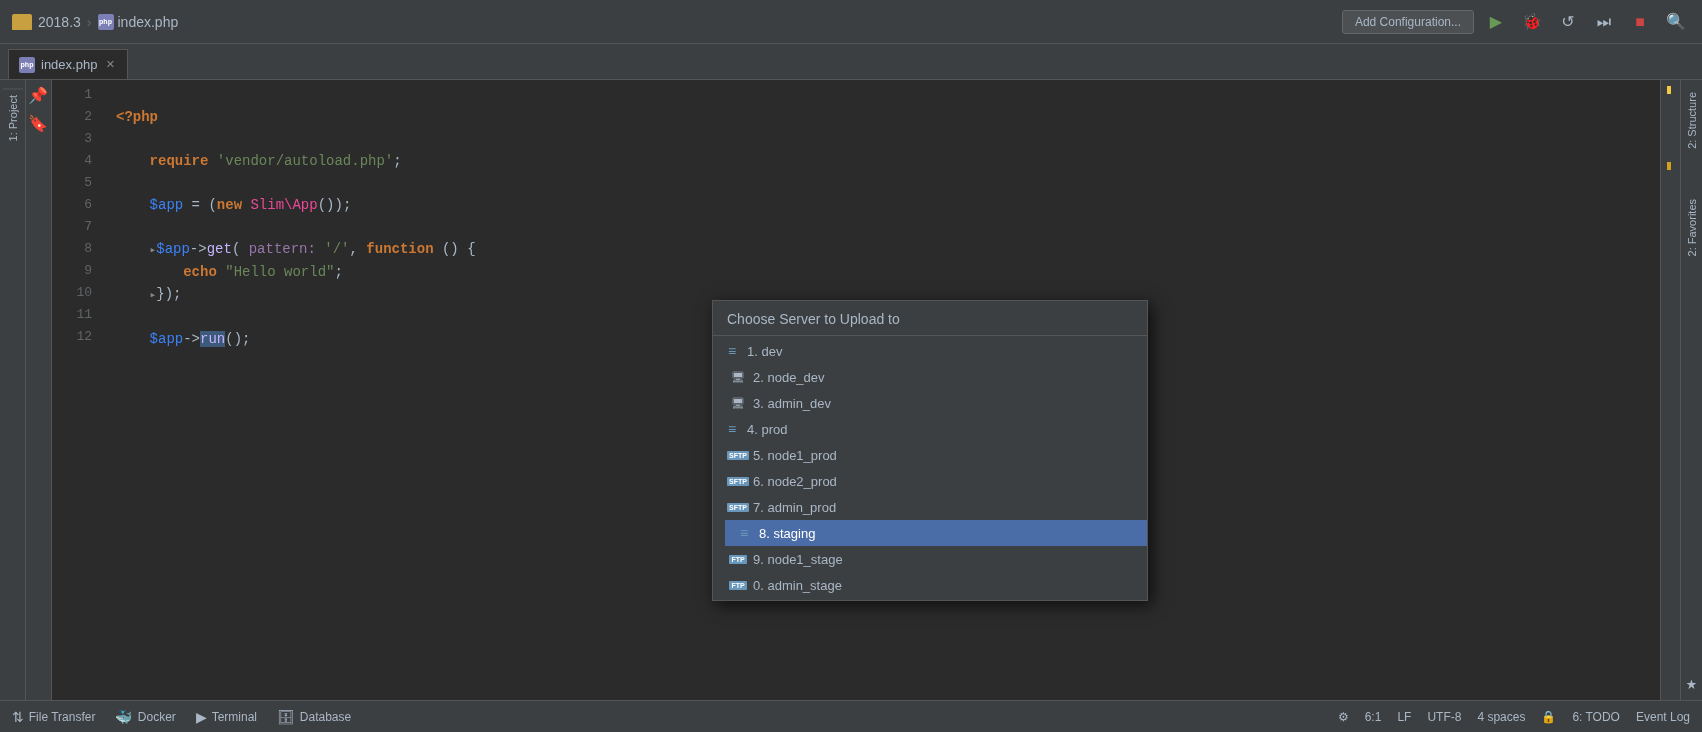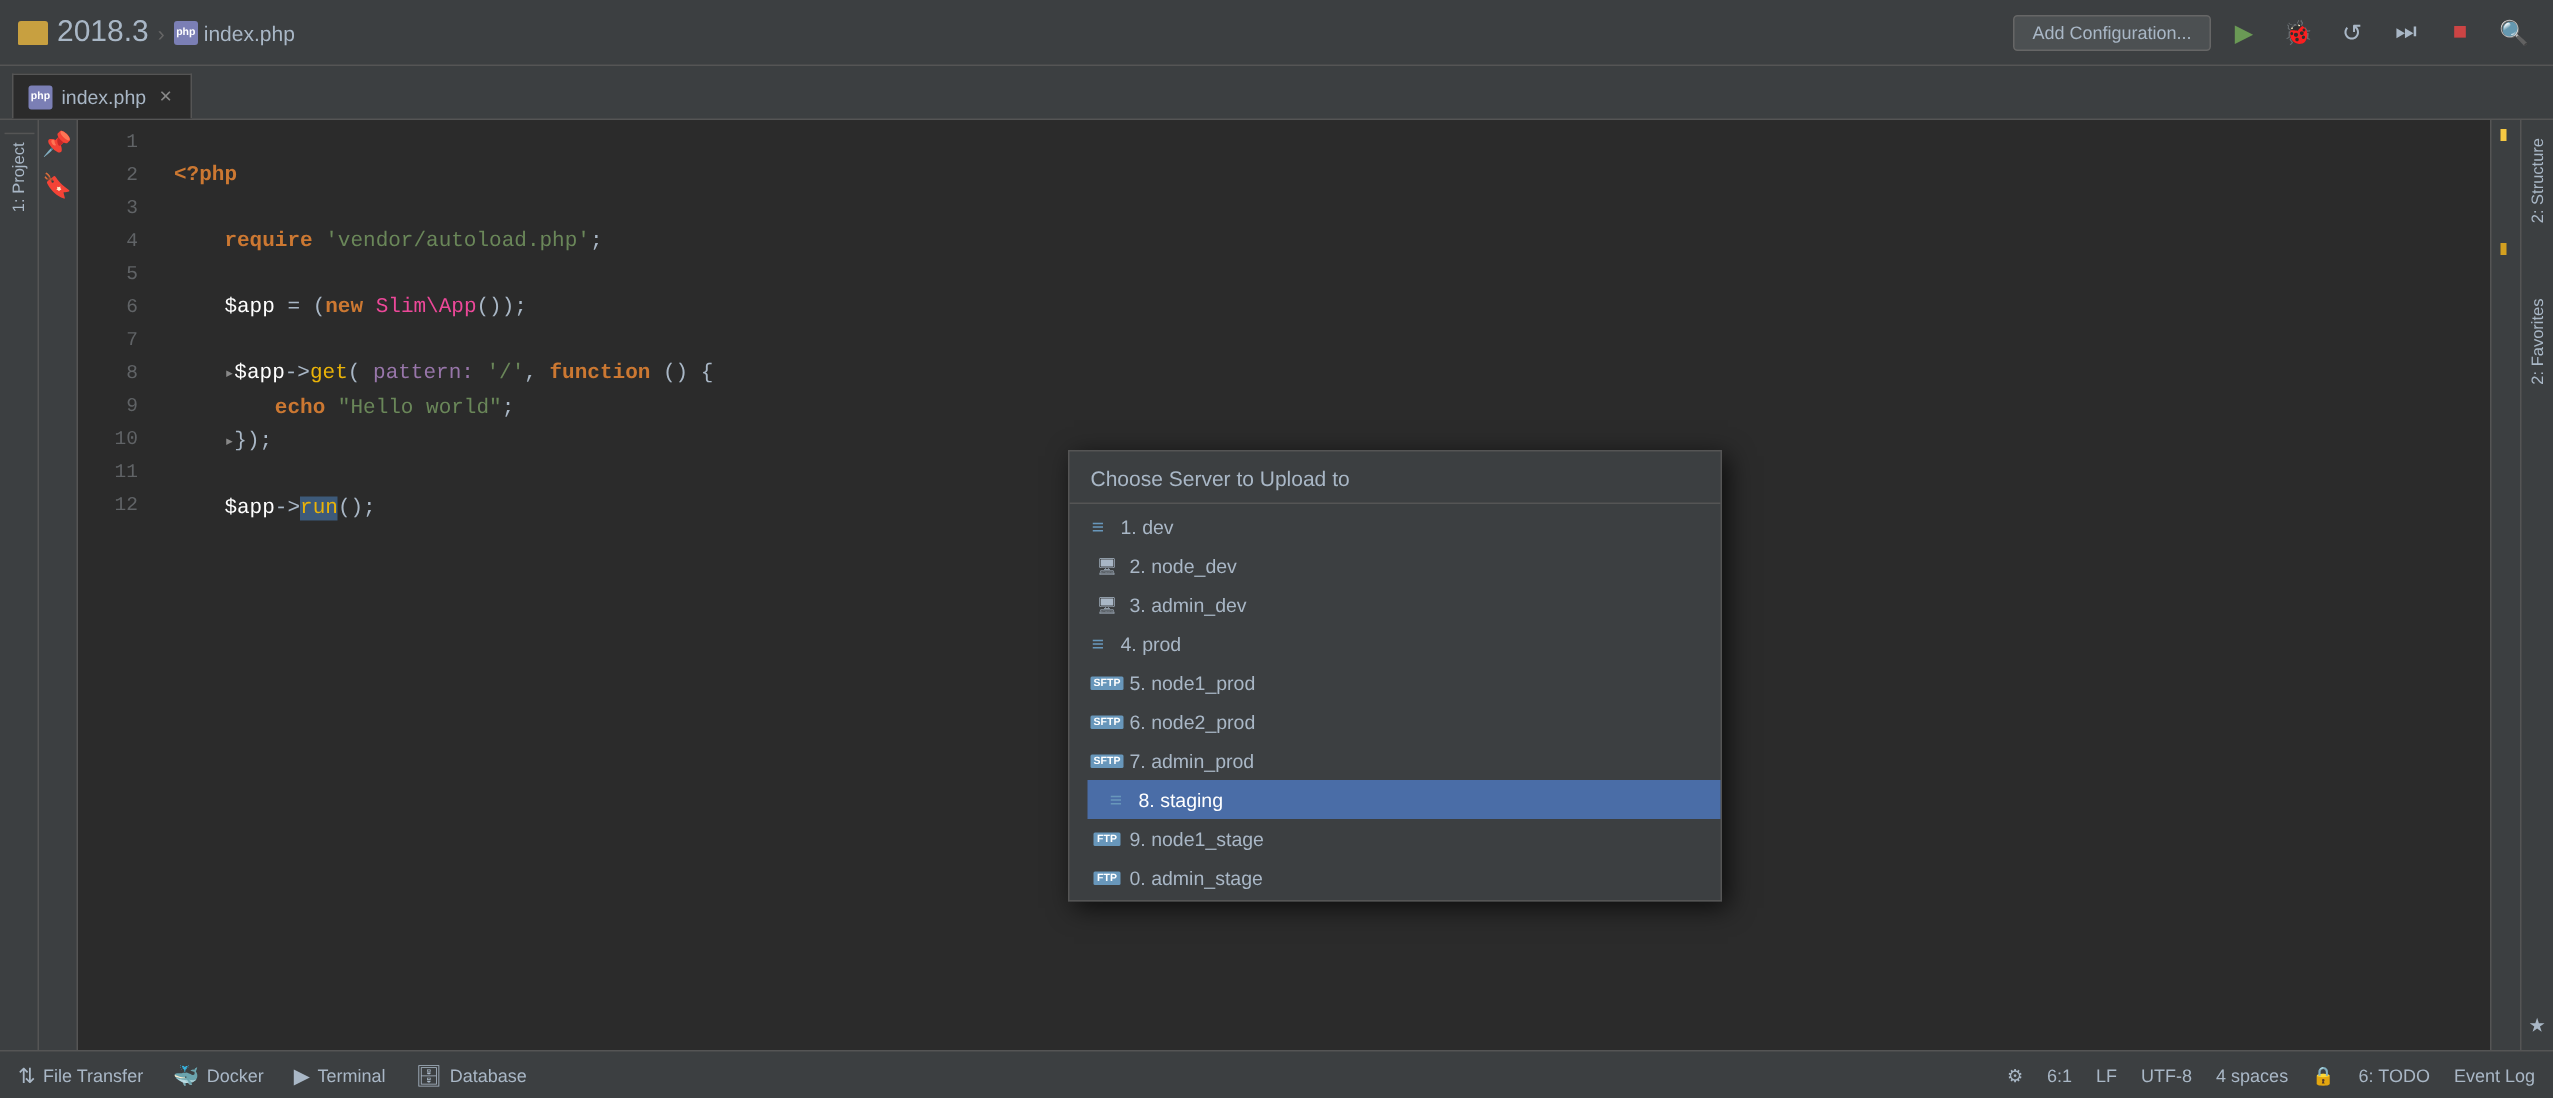--- a/index.html
+++ b/index.html
@@ -31,21 +31,21 @@
     .titlebar-folder-icon {
       width: 20px;
       height: 16px;
       background: #c8a040;
       border-radius: 2px;
       position: relative;
       font-size: 0;
     }
     .titlebar-title {
       color: #a9b7c6;
-      font-size: 20px;
+      font-size: 14px;
       font-family: sans-serif;
     }
     .titlebar-sep {
       color: #666;
       font-size: 14px;
       font-family: sans-serif;
     }
     .titlebar-file {
       display: flex;
       align-items: center;
@@ -159,22 +159,22 @@
       bottom: 0;
       padding: 4px 0 4px 16px;
       font-size: 14px;
       line-height: 22px;
       white-space: pre;
     }
 
     
     .kw { color: #cc7832; font-weight: bold; }
     .str { color: #6a8759; }
-    .fn { color: #eab308; }
-    .var { color: #ffffff; }
+    .fn { color: #c4b5fd; }
+    .var { color: #3b82f6; }
     .hilite { background: #3d5a7a; }
 
     
     .server-popup {
       position: absolute;
       top: 220px;
       left: 660px;
       width: 436px;
       background: #3c3f41;
       border: 1px solid #555;

